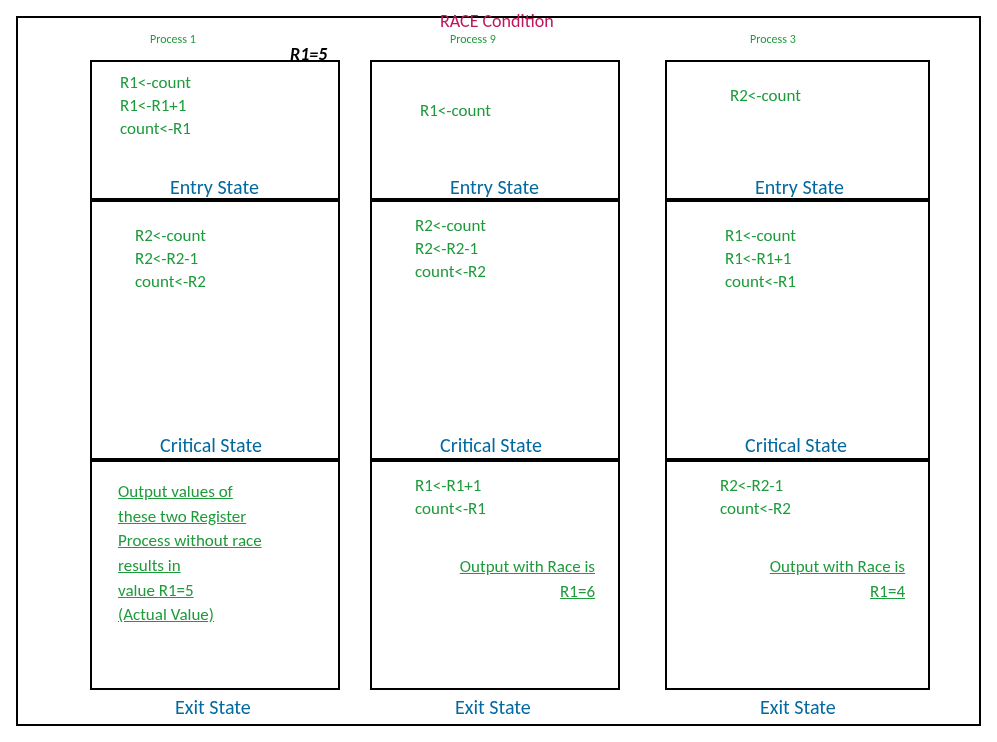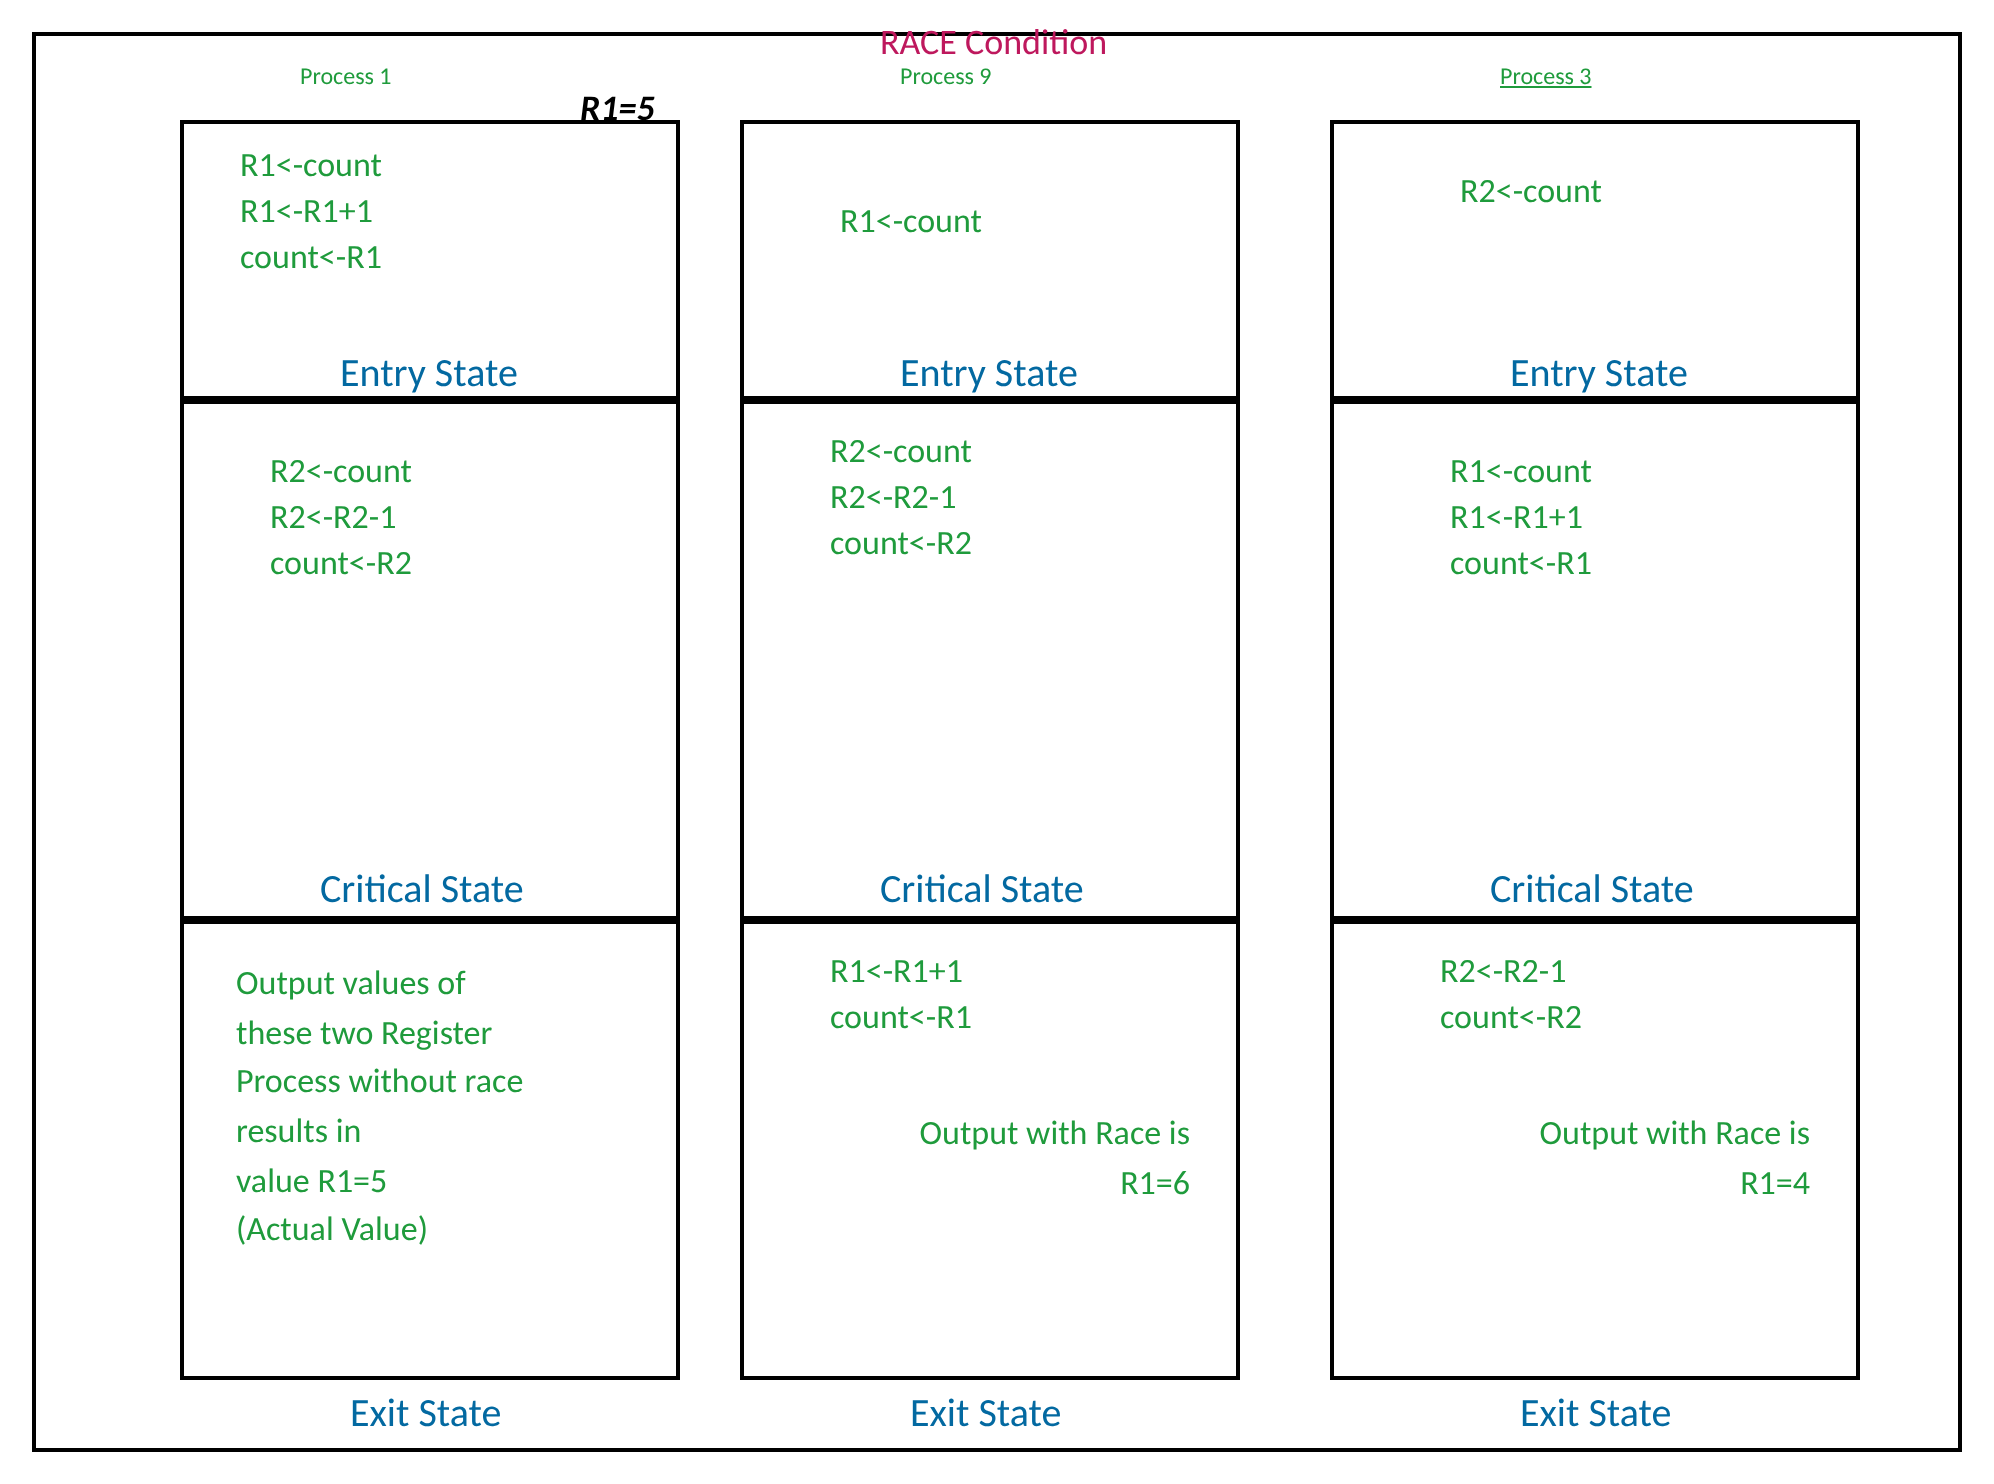--- a/index.html
+++ b/index.html
@@ -56,37 +56,38 @@
     color: #0369a1;
     font-size: 20px;
     text-align: left;
   }
   .out {
     position: absolute;
     color: #1f9b3c;
     font-size: 17px;
     line-height: 1.45;
     white-space: pre-line;
+    text-decoration: underline;
   }
   .out-center {
     text-align: right;
   }
 </style>
 </head>
 <body>
 
 <div class="canvas">
   <div class="outer"></div>
 
   <div class="title" style="left:440px; top:10px;">RACE Condition</div>
   <div class="reg-note" style="left:290px; top:43px;font-style:italic;">R1=5</div>
 
   <div class="col-head" style="left:150px; top:32px;">Process 1</div>
   <div class="col-head" style="left:450px; top:32px;">Process 9</div>
-  <div class="col-head" style="left:750px; top:32px;text-decoration:underline;">Process 3</div>
+  <div class="col-head" style="left:750px; top:32px;">Process 3</div>
 
   <div class="box" style="left:90px;  top:60px;  width:250px; height:140px;"></div>
   <div class="lines" style="left:120px; top:72px;">R1&lt;-count
 R1&lt;-R1+1
 count&lt;-R1</div>
   <div class="state-label" style="left:170px; top:175px;">Entry State</div>
 
   <div class="box" style="left:90px;  top:200px; width:250px; height:260px;"></div>
   <div class="lines" style="left:135px; top:225px;">R2&lt;-count
 R2&lt;-R2-1

